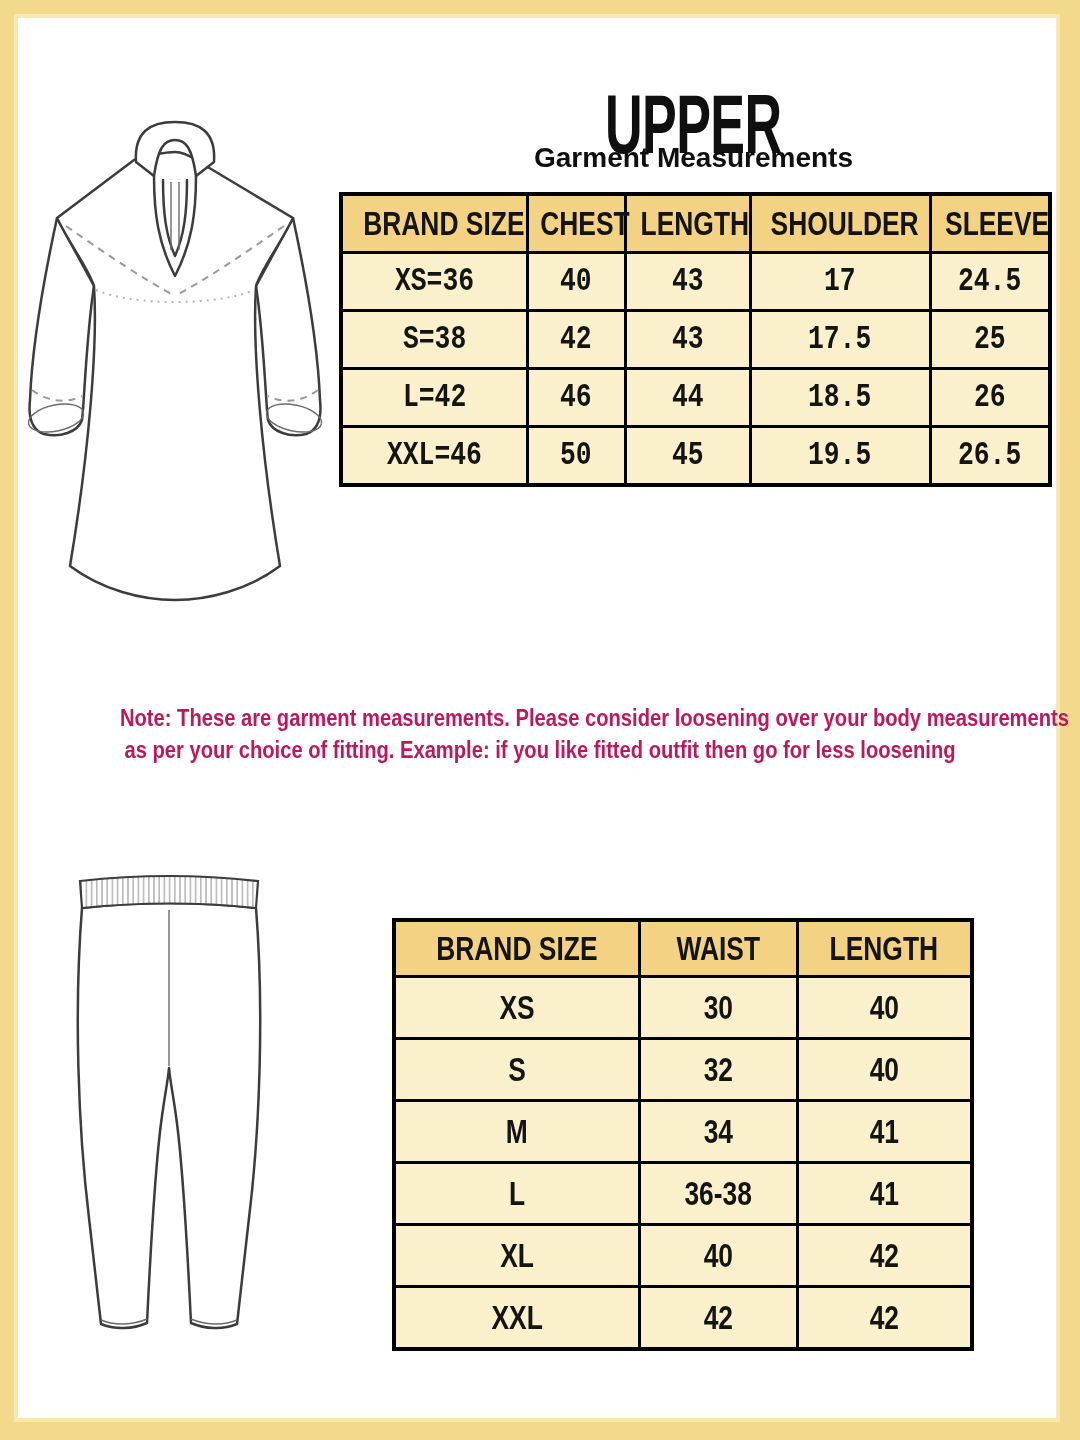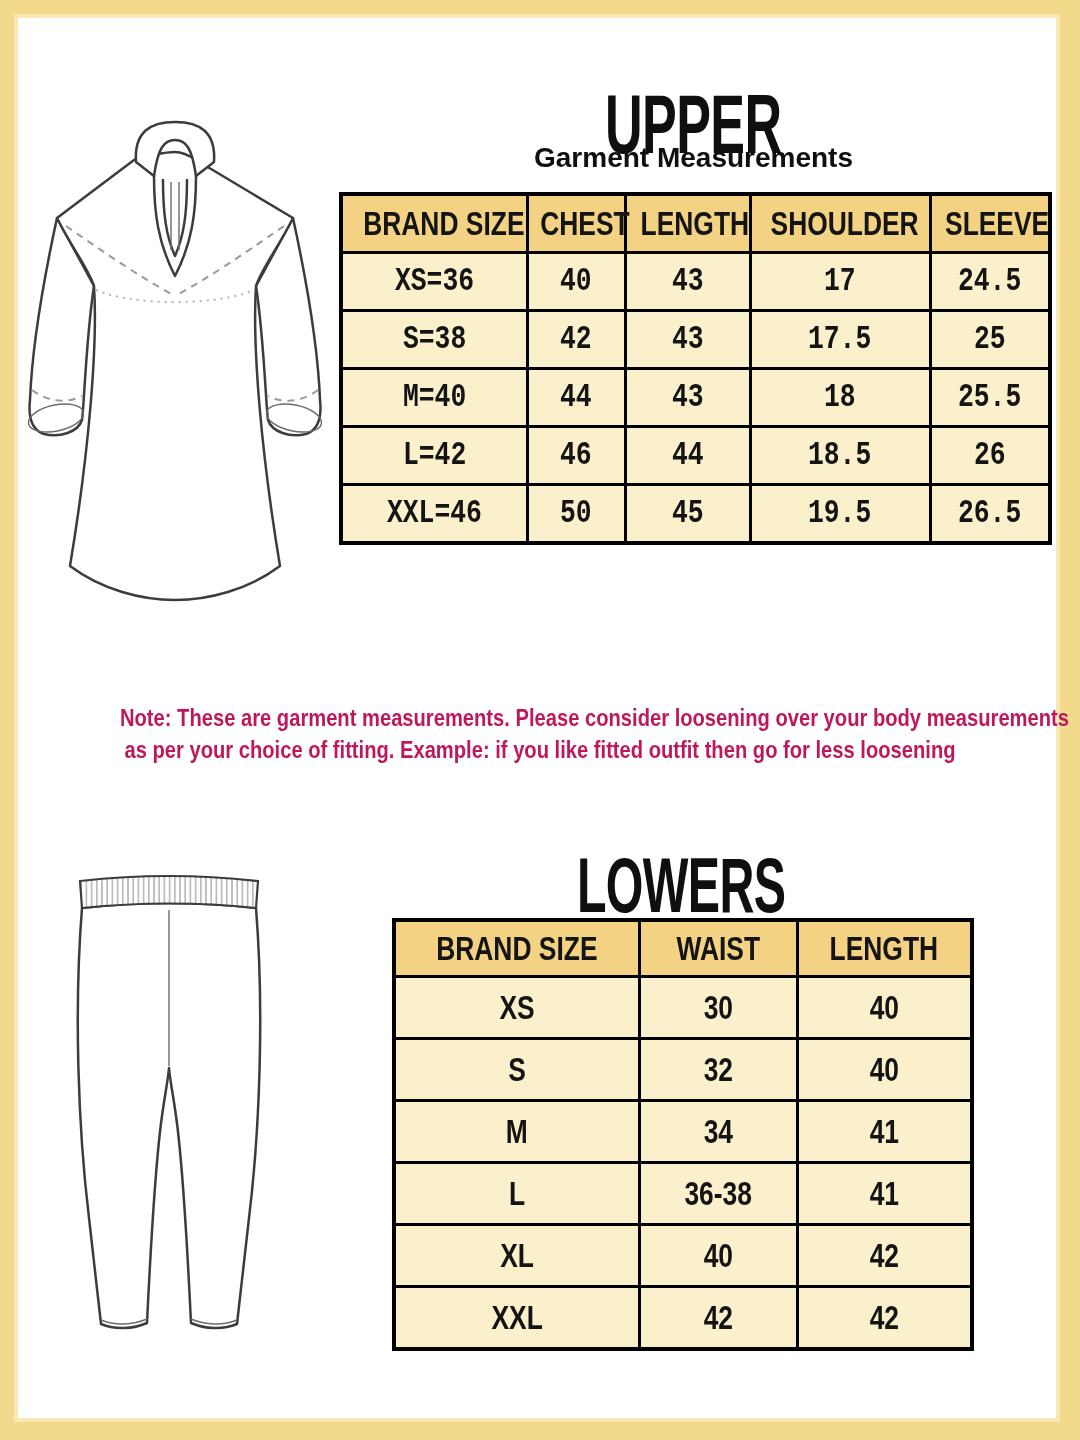--- a/index.html
+++ b/index.html
@@ -109,27 +109,20 @@
           <td><span class="sq">24.5</span></td>
         </tr>
         <tr>
           <td><span class="sq">S=38</span></td>
           <td><span class="sq">42</span></td>
           <td><span class="sq">43</span></td>
           <td><span class="sq">17.5</span></td>
           <td><span class="sq">25</span></td>
         </tr>
         <tr>
-          <td><span class="sq">M=40</span></td>
-          <td><span class="sq">44</span></td>
-          <td><span class="sq">43</span></td>
-          <td><span class="sq">18</span></td>
-          <td><span class="sq">25.5</span></td>
-        </tr>
-        <tr>
           <td><span class="sq">L=42</span></td>
           <td><span class="sq">46</span></td>
           <td><span class="sq">44</span></td>
           <td><span class="sq">18.5</span></td>
           <td><span class="sq">26</span></td>
         </tr>
         <tr>
           <td><span class="sq">XXL=46</span></td>
           <td><span class="sq">50</span></td>
           <td><span class="sq">45</span></td>
@@ -158,23 +151,20 @@
 
     <path class="thin" d="M106,42 L106,198"></path>
 
     <path class="thin" d="M38,452 C52,458 70,457 84,451"></path>
     <path class="thin" d="M128,451 C142,457 160,458 174,452"></path>
 
     <path d="M17,13 Q106,3 195,13 L193,40 Q106,31 19,40 Z" fill="#ffffff" stroke="none"></path>
     <path d="M17,13 Q106,3 195,13 L193,40 Q106,31 19,40 Z" fill="url(#rib)" stroke="#3c3c3c" stroke-width="2.2"></path>
   </svg>
 
-  <div class="abs big-title center" style="left:392px;top:46px;width:578px;font-size:78px;">
-    <span class="sq-tight">LOWERS</span>
-  </div>
 
   <table class="abs lowers-table" style="left:392px;top:118px;width:578px;">
     <colgroup>
       <col style="width:245px">
         <col style="width:158px">
         <col style="width:175px">
     </colgroup>
   <thead>
         <tr>
           <th><span class="sq">BRAND SIZE</span></th>

